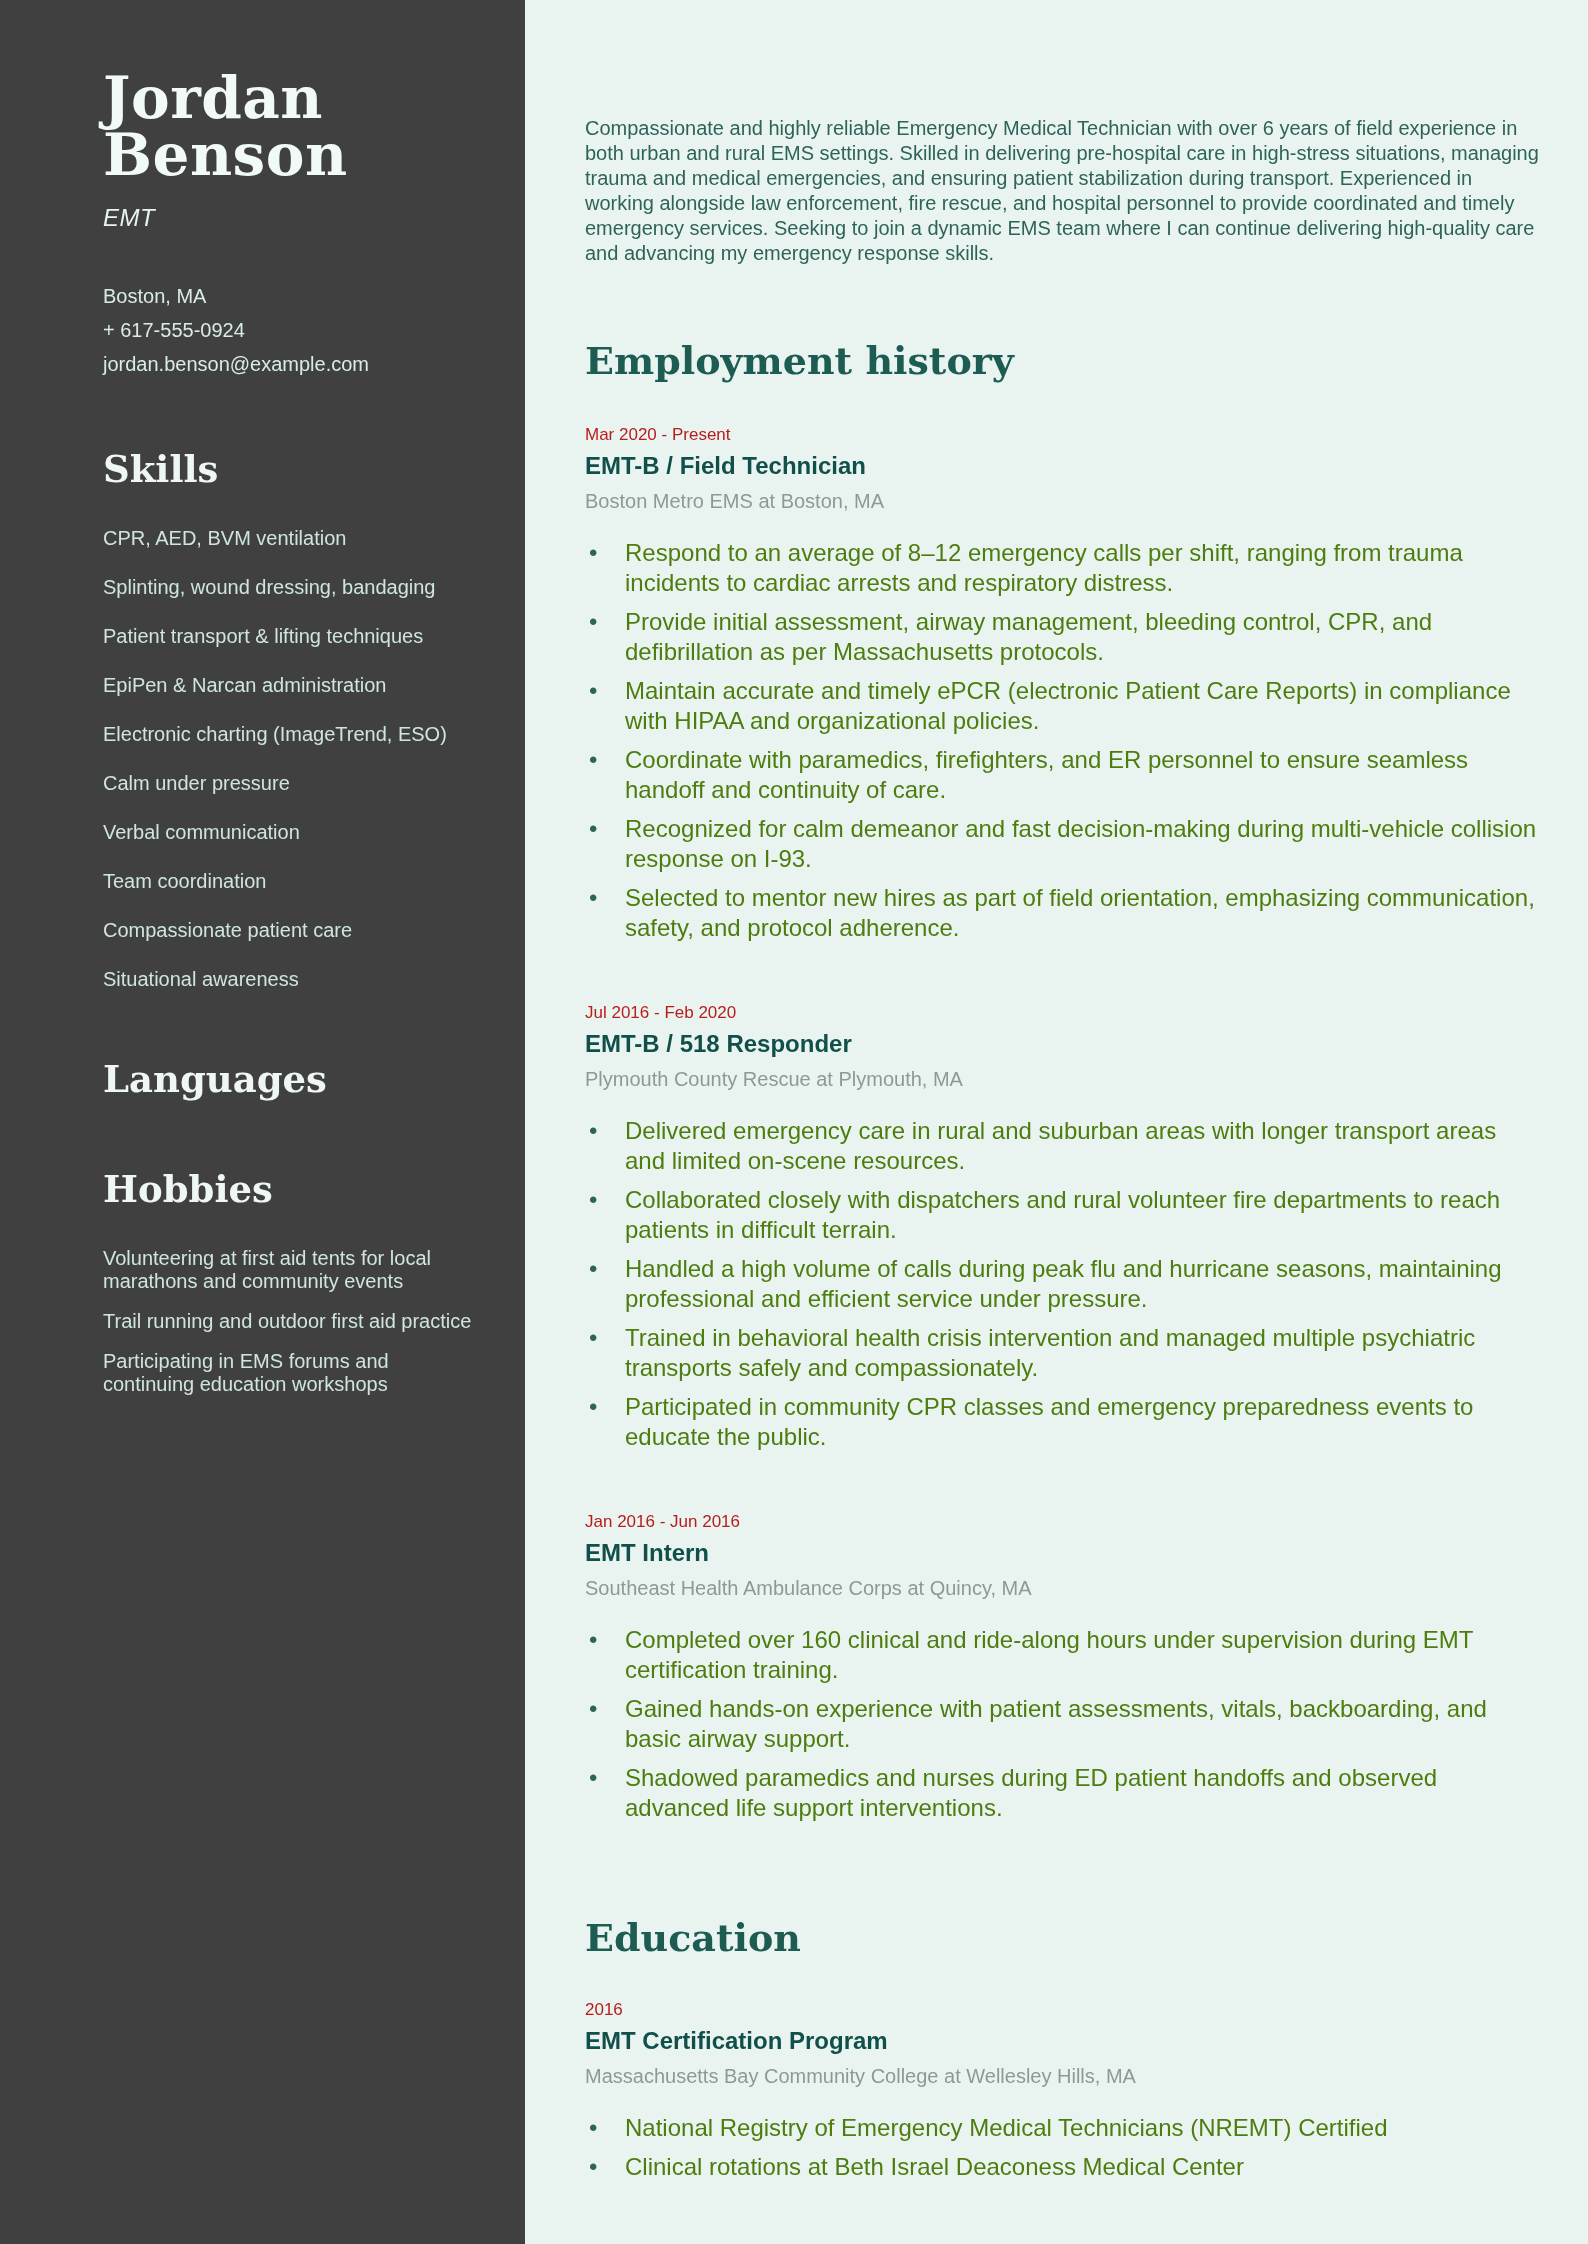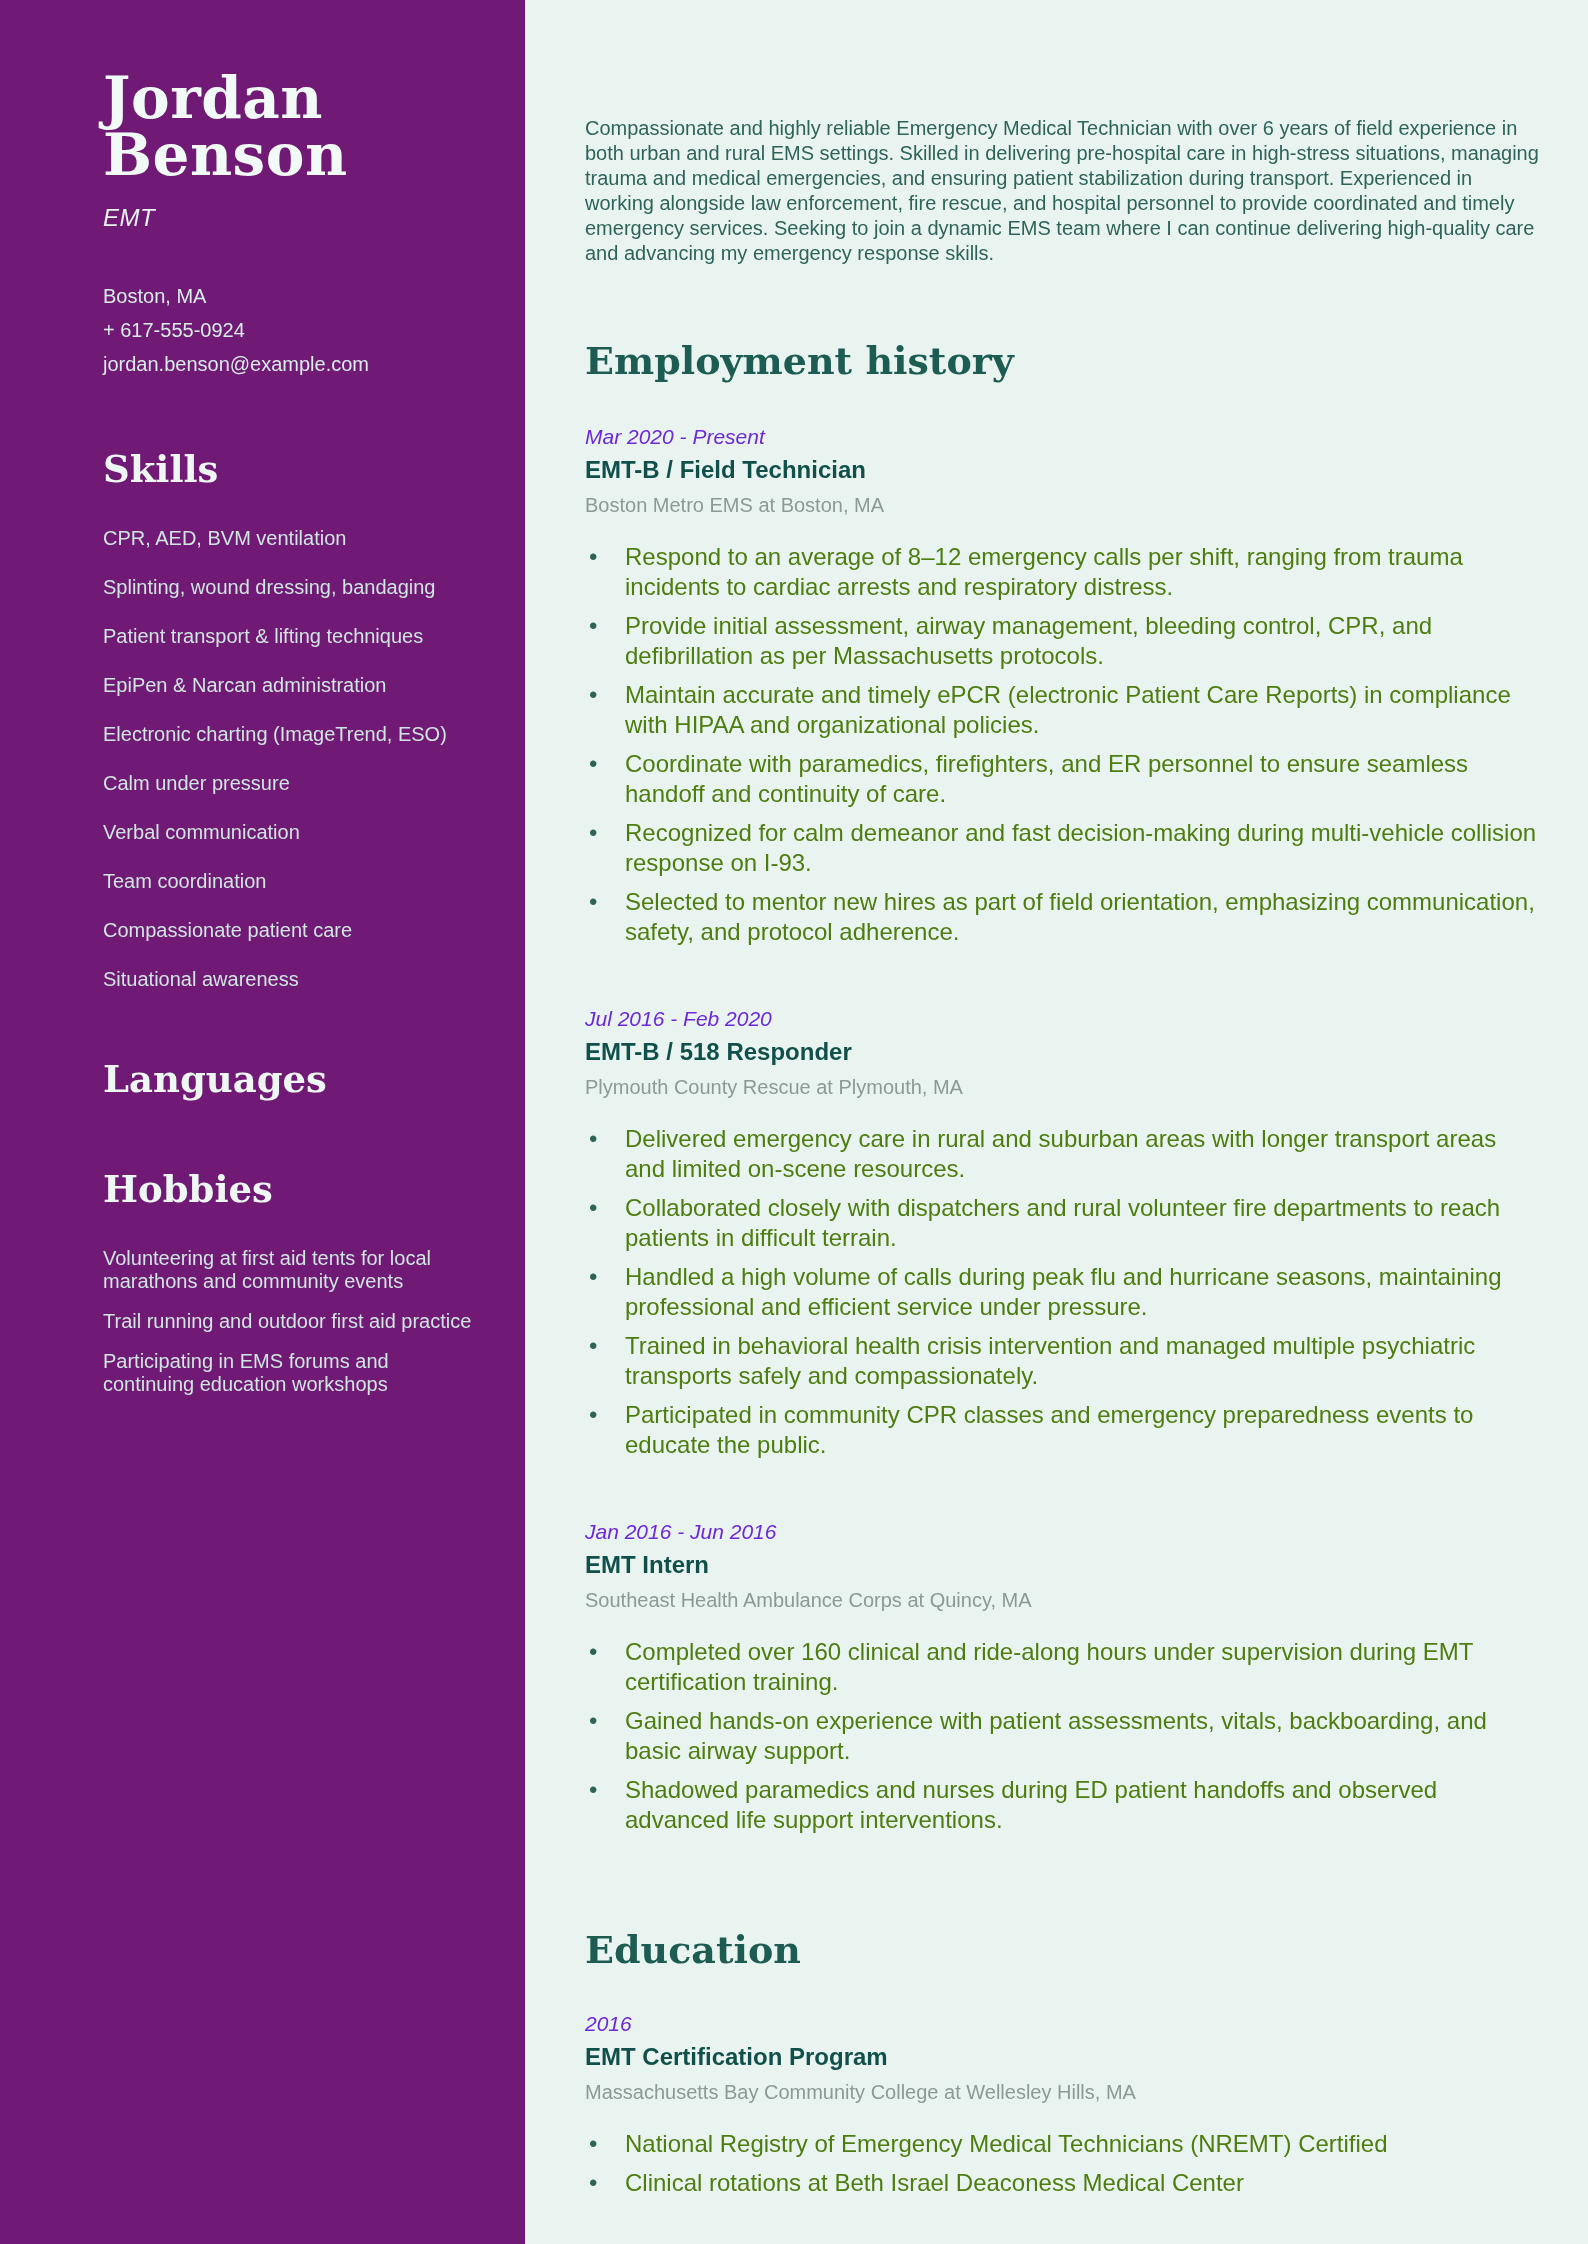--- a/index.html
+++ b/index.html
@@ -6,21 +6,21 @@
   body{
     width:1588px;height:2244px;
     background:#e9f4f0;
     font-family:"Liberation Sans", sans-serif;
     display:flex;
     overflow:hidden;
   }
   
   .sidebar{
     width:525px;flex:0 0 525px;box-sizing:border-box;
-    background:#701a75;
+    background:#404040;
     color:#cfe5e0;
     padding:70px 46px 60px 103px;
   }
   .name{
     font-family:"DejaVu Serif", serif;
     font-weight:700;
     font-size:58px;line-height:57px;
     color:#f2faf7;
     letter-spacing:.5px;
   }
@@ -55,21 +55,21 @@
     font-family:"DejaVu Serif", serif;font-weight:700;
     font-size:38px;color:#1d5c52;
     margin:0;
   }
   .h-employment{margin-top:72px;}
   .h-education{margin-top:92px;}
   .h-certifications{margin-top:90px;}
   .jobs{margin-top:42px;}
   .job{margin-bottom:60px;}
   .job:last-child{margin-bottom:0;}
-  .job-dates{font-size:21px;font-style:italic;color:#6d28d9;}
+  .job-dates{font-size:17px;color:#b91c1c;}
   .job-title{font-size:24px;font-weight:700;color:#11504a;margin-top:7px;}
   .job-company{font-size:20px;color:#8b9a96;margin-top:10px;}
   .bullets{margin-top:25px;}
   .bullets li{
     list-style:none;position:relative;
     padding-left:40px;
     font-size:24px;line-height:30px;color:#4d7c0f;
     margin-bottom:9px;
   }
   .bullets li::before{

